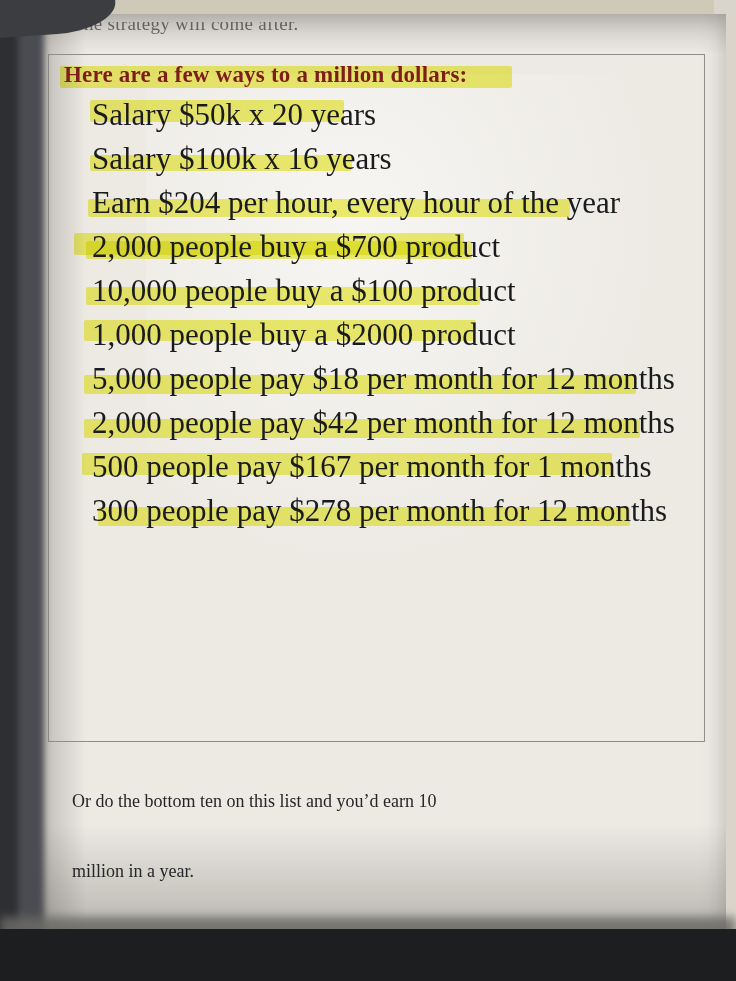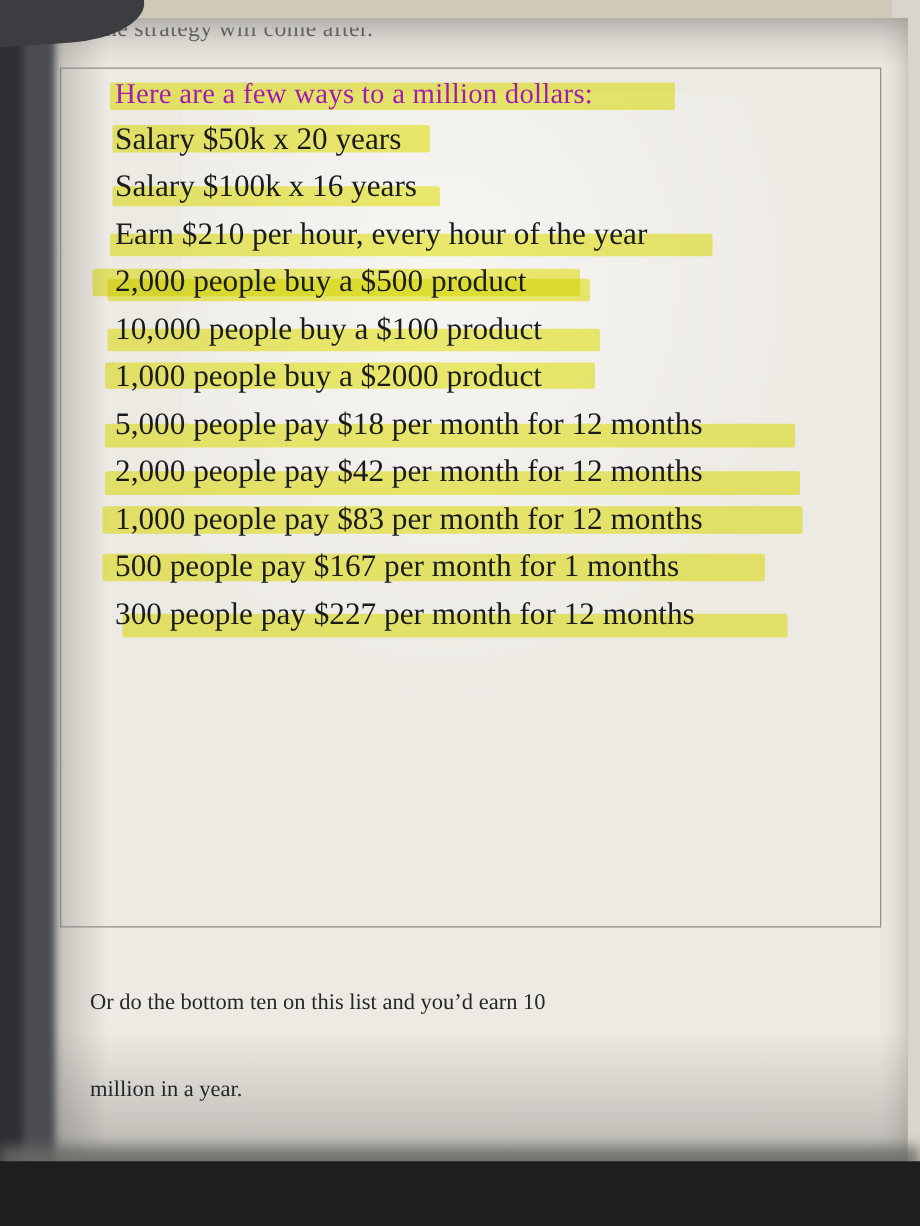--- a/index.html
+++ b/index.html
@@ -123,31 +123,30 @@
     border: 1px solid #8e8d88;
     box-sizing: border-box;
   }
 
   .list {
     position: absolute;
     left: 38px; top: 48px;
     width: 600px;
   }
   .heading {
-    font-weight: normal;
+    font-weight: bold;
     font-size: 23px;
-    color: #a21caf;
+    color: #7f1d1d;
     letter-spacing: .2px;
     margin-bottom: 11px;
     display: inline-block;
     position: relative;
-    margin-left: 28px;
   }
   .row {
-    font-size: 25px;
+    font-size: 31px;
     color: #1a1b1d;
     line-height: 1.0;
     margin: 0 0 13px 0;
     padding-left: 28px;
     position: relative;
     white-space: nowrap;
   }
   .txt {
     position: relative;
     z-index: 2;
@@ -208,30 +207,30 @@
       </div>
 
       <div class="row">
         <div class="hl" style="left:26px; top:12px; width:262px; height:16px;"></div>
         <span class="txt">Salary $100k x 16 years</span>
       </div>
 
 
       <div class="row">
         <div class="hl" style="left:24px; top:12px; width:482px; height:18px;"></div>
-        <span class="txt">Earn $210 per hour, every hour of the year</span>
+        <span class="txt">Earn $204 per hour, every hour of the year</span>
       </div>
 
       <div class="row">
         <div class="hl" style="left:22px; top:10px; width:386px; height:18px;"></div>
       </div>
 
       <div class="row">
         <div class="hl" style="left:10px; top:2px; width:390px; height:22px;"></div>
-        <span class="txt">2,000 people buy a $500 product</span>
+        <span class="txt">2,000 people buy a $700 product</span>
       </div>
 
       <div class="row">
         <div class="hl" style="left:22px; top:12px; width:394px; height:18px;"></div>
         <span class="txt">10,000 people buy a $100 product</span>
       </div>
 
       <div class="row">
         <div class="hl" style="left:20px; top:1px; width:392px; height:21px;"></div>
         <span class="txt">1,000 people buy a $2000 product</span>
@@ -240,33 +239,29 @@
       <div class="row">
         <div class="hl" style="left:20px; top:12px; width:552px; height:19px;"></div>
         <span class="txt">5,000 people pay $18 per month for 12 months</span>
       </div>
 
       <div class="row">
         <div class="hl" style="left:20px; top:12px; width:556px; height:19px;"></div>
         <span class="txt">2,000 people pay $42 per month for 12 months</span>
       </div>
 
-      <div class="row">
-        <div class="hl" style="left:18px; top:2px; width:560px; height:22px;"></div>
-        <span class="txt">1,000 people pay $83 per month for 12 months</span>
-      </div>
 
       <div class="row">
         <div class="hl" style="left:18px; top:2px; width:530px; height:22px;"></div>
         <span class="txt">500 people pay $167 per month for 1 months</span>
       </div>
 
       <div class="row">
         <div class="hl" style="left:34px; top:12px; width:532px; height:19px;"></div>
-        <span class="txt">300 people pay $227 per month for 12 months</span>
+        <span class="txt">300 people pay $278 per month for 12 months</span>
       </div>
 
     </div>
 
     <div class="footer">
       <span class="l1">Or do the bottom ten on this list and you’d earn 10</span>
       <span class="l2">million in a year.</span>
     </div>
   </div>
 

